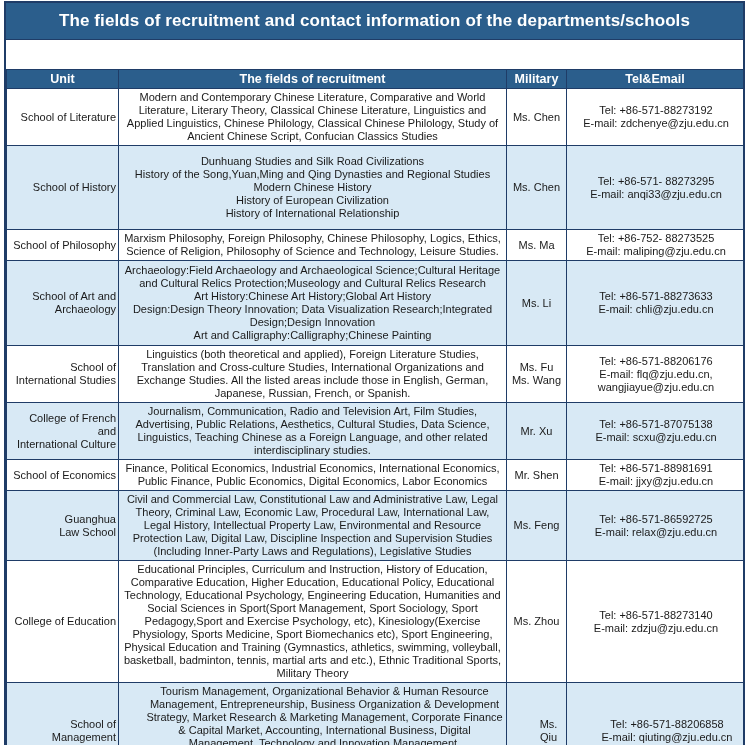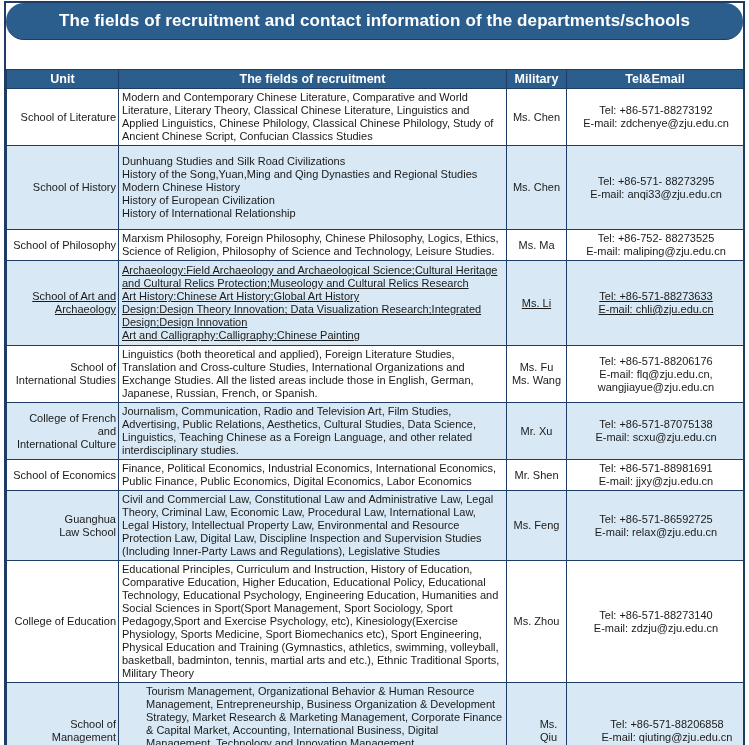--- a/index.html
+++ b/index.html
@@ -23,21 +23,20 @@
   }
   .title-bar{
     height:37px;
     background:var(--header-blue);
     color:#ffffff;
     font-weight:bold;
     font-size:17px;
     display:flex;align-items:center;justify-content:center;
     border-bottom:1px solid var(--border-navy);
     letter-spacing:0.1px;
-    border-radius:18px;
   }
   .gap{height:5px;background:#ffffff;}
   table{
     border-collapse:collapse;
     width:100%;
     table-layout:fixed;
     margin-top:24px;
   }
   col.c-unit{width:112px;}
   col.c-fields{width:388px;}
@@ -56,29 +55,29 @@
   td{
     border:1px solid var(--border-navy);
     font-size:11px;
     line-height:13px;
     vertical-align:middle;
     padding:2px 3px;
     white-space:pre-line;
   }
   td.unit{text-align:right;padding:2px 2px;}
   td.contact{text-align:center;}
-  td.fields{text-align:left;}
+  td.fields{text-align:center;}
   td.tel{text-align:center;padding-left:5px;}
   tbody tr:nth-child(even) td{background:var(--row-blue);}
   tbody tr:nth-child(odd) td{background:var(--row-white);}
   
   tbody tr:nth-child(1) td{height:57px;}
   tbody tr:nth-child(2) td{height:84px;}
   tbody tr:nth-child(3) td{height:30px;}
-  tbody tr:nth-child(4) td{height:85px;text-decoration:underline;}
+  tbody tr:nth-child(4) td{height:85px;}
   tbody tr:nth-child(5) td{height:56px;}
   tbody tr:nth-child(6) td{height:47px;}
   tbody tr:nth-child(7) td{height:29px;}
   tbody tr:nth-child(8) td{height:66px;}
   tbody tr:nth-child(9) td{height:122px;}
   tbody tr:nth-child(10) td{height:96px;padding-left:27px;}
 </style>
 </head>
 <body>
 

